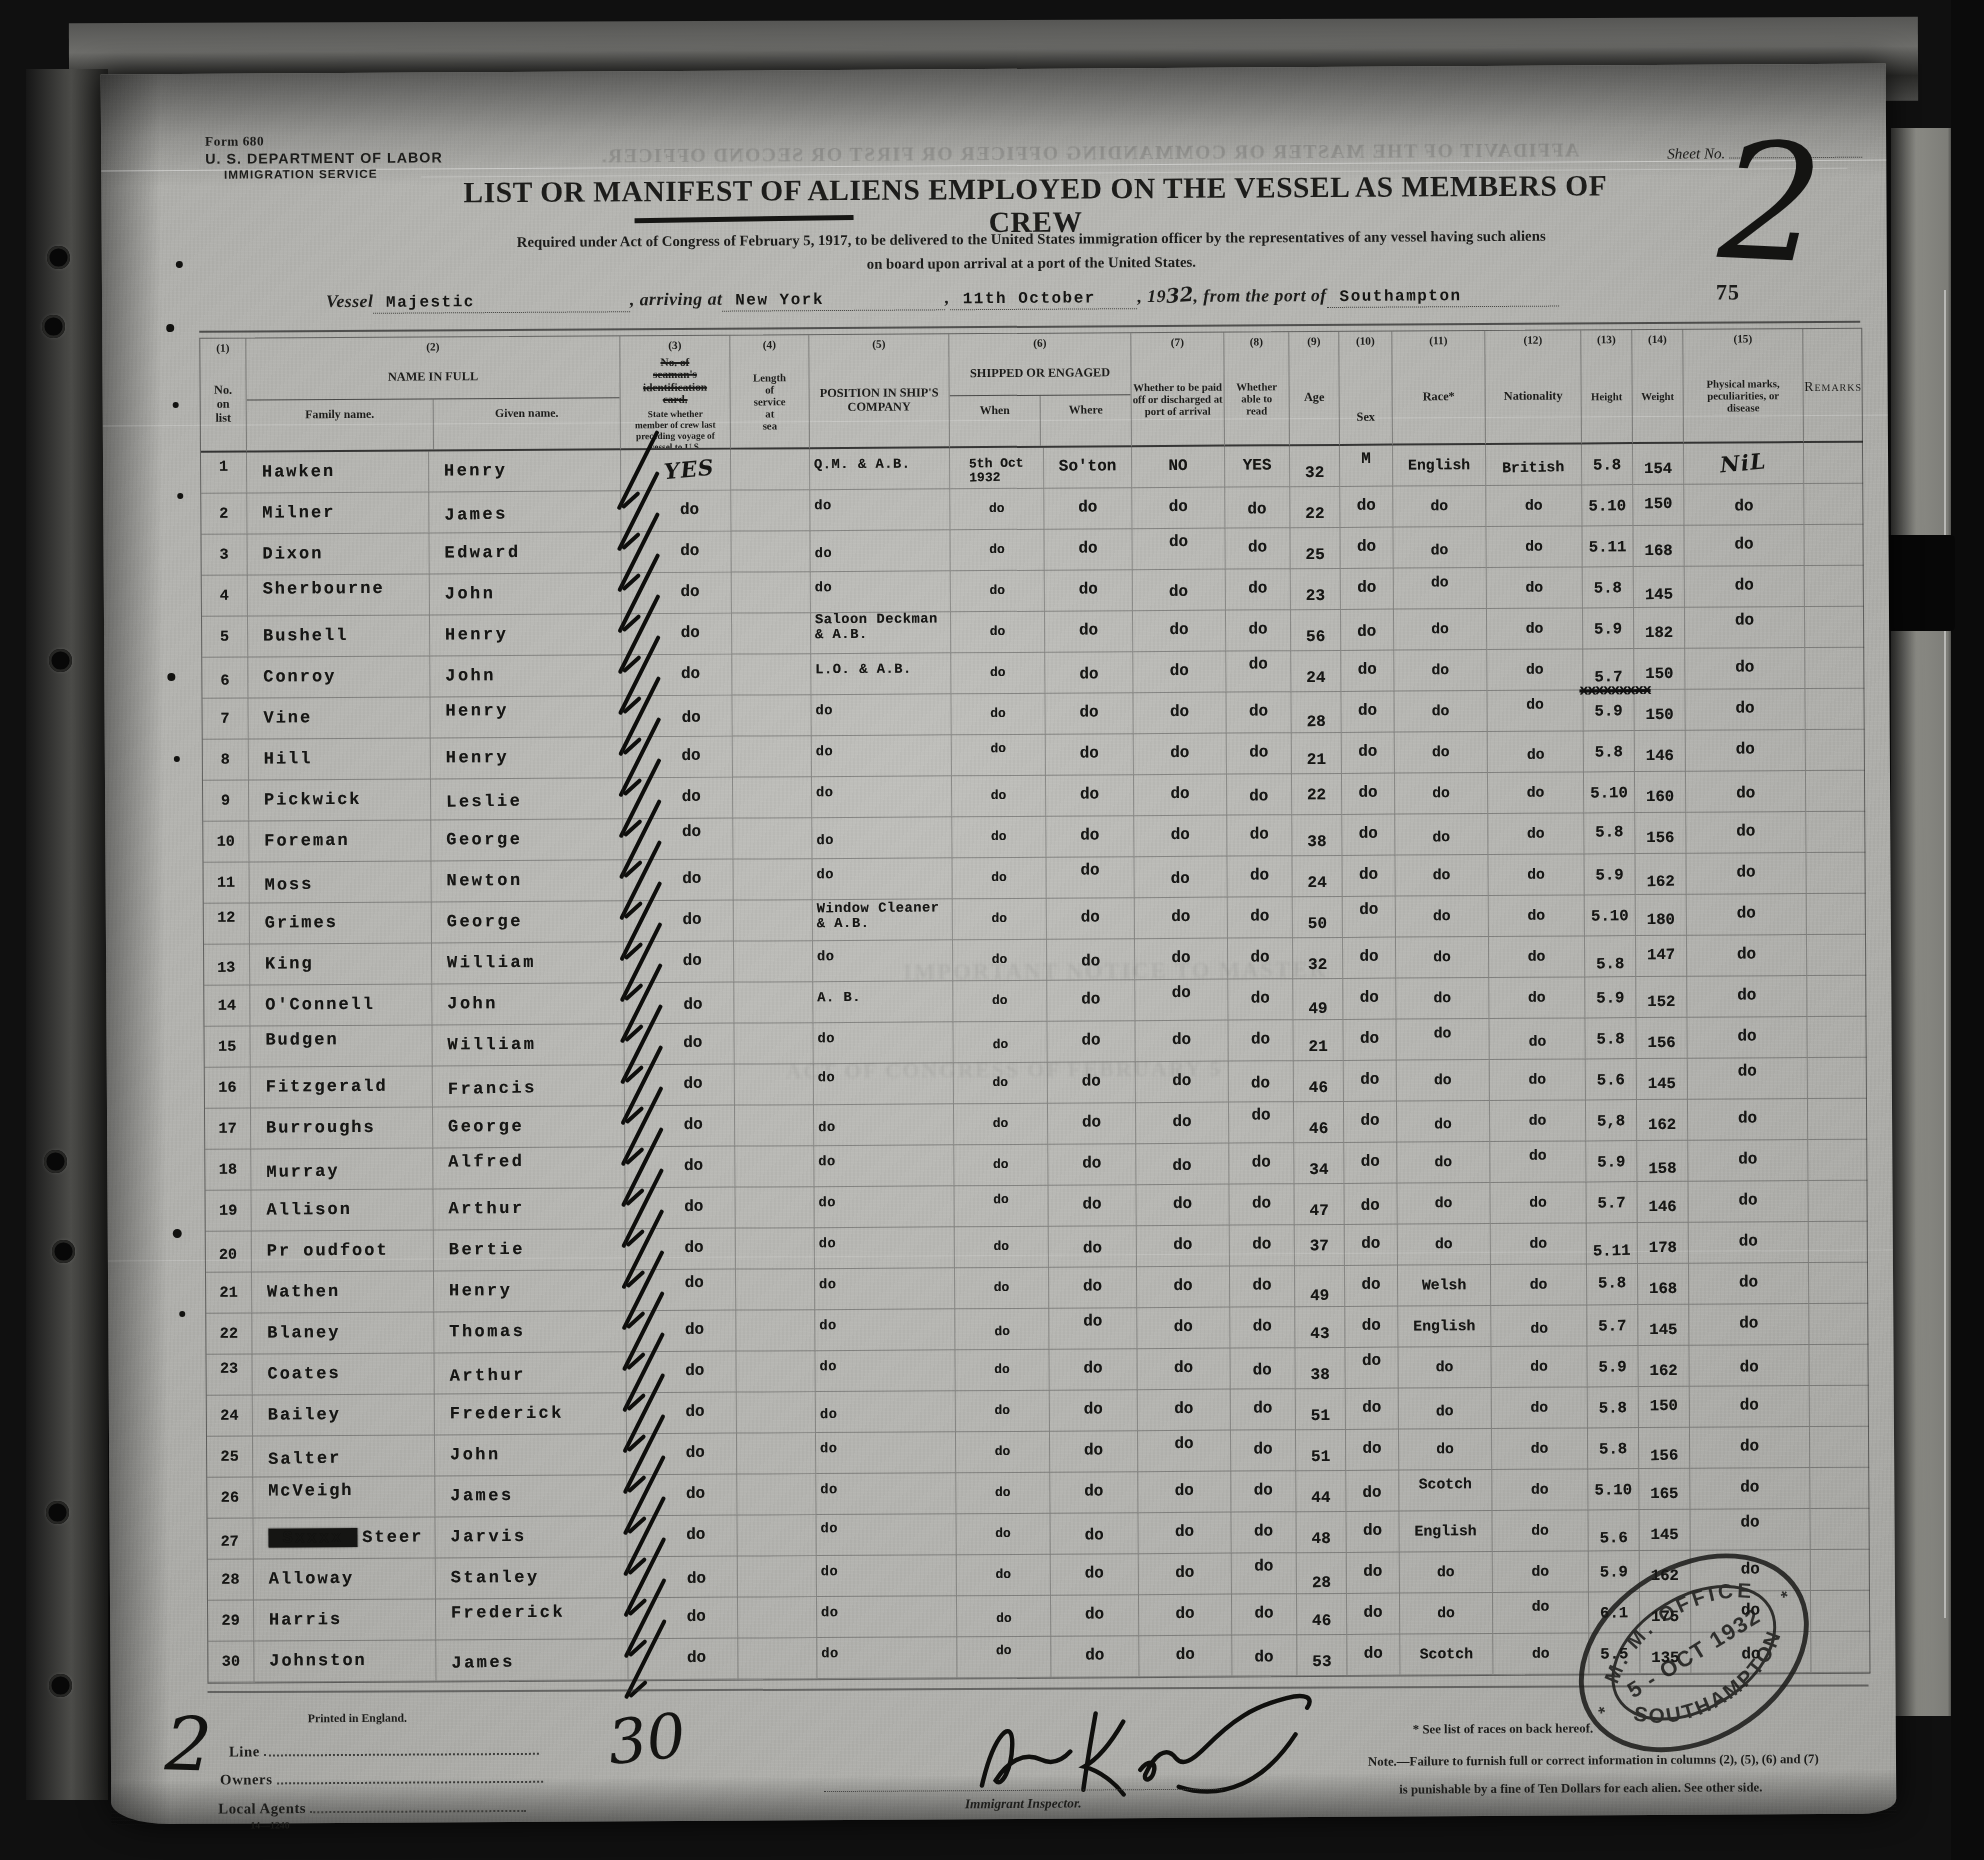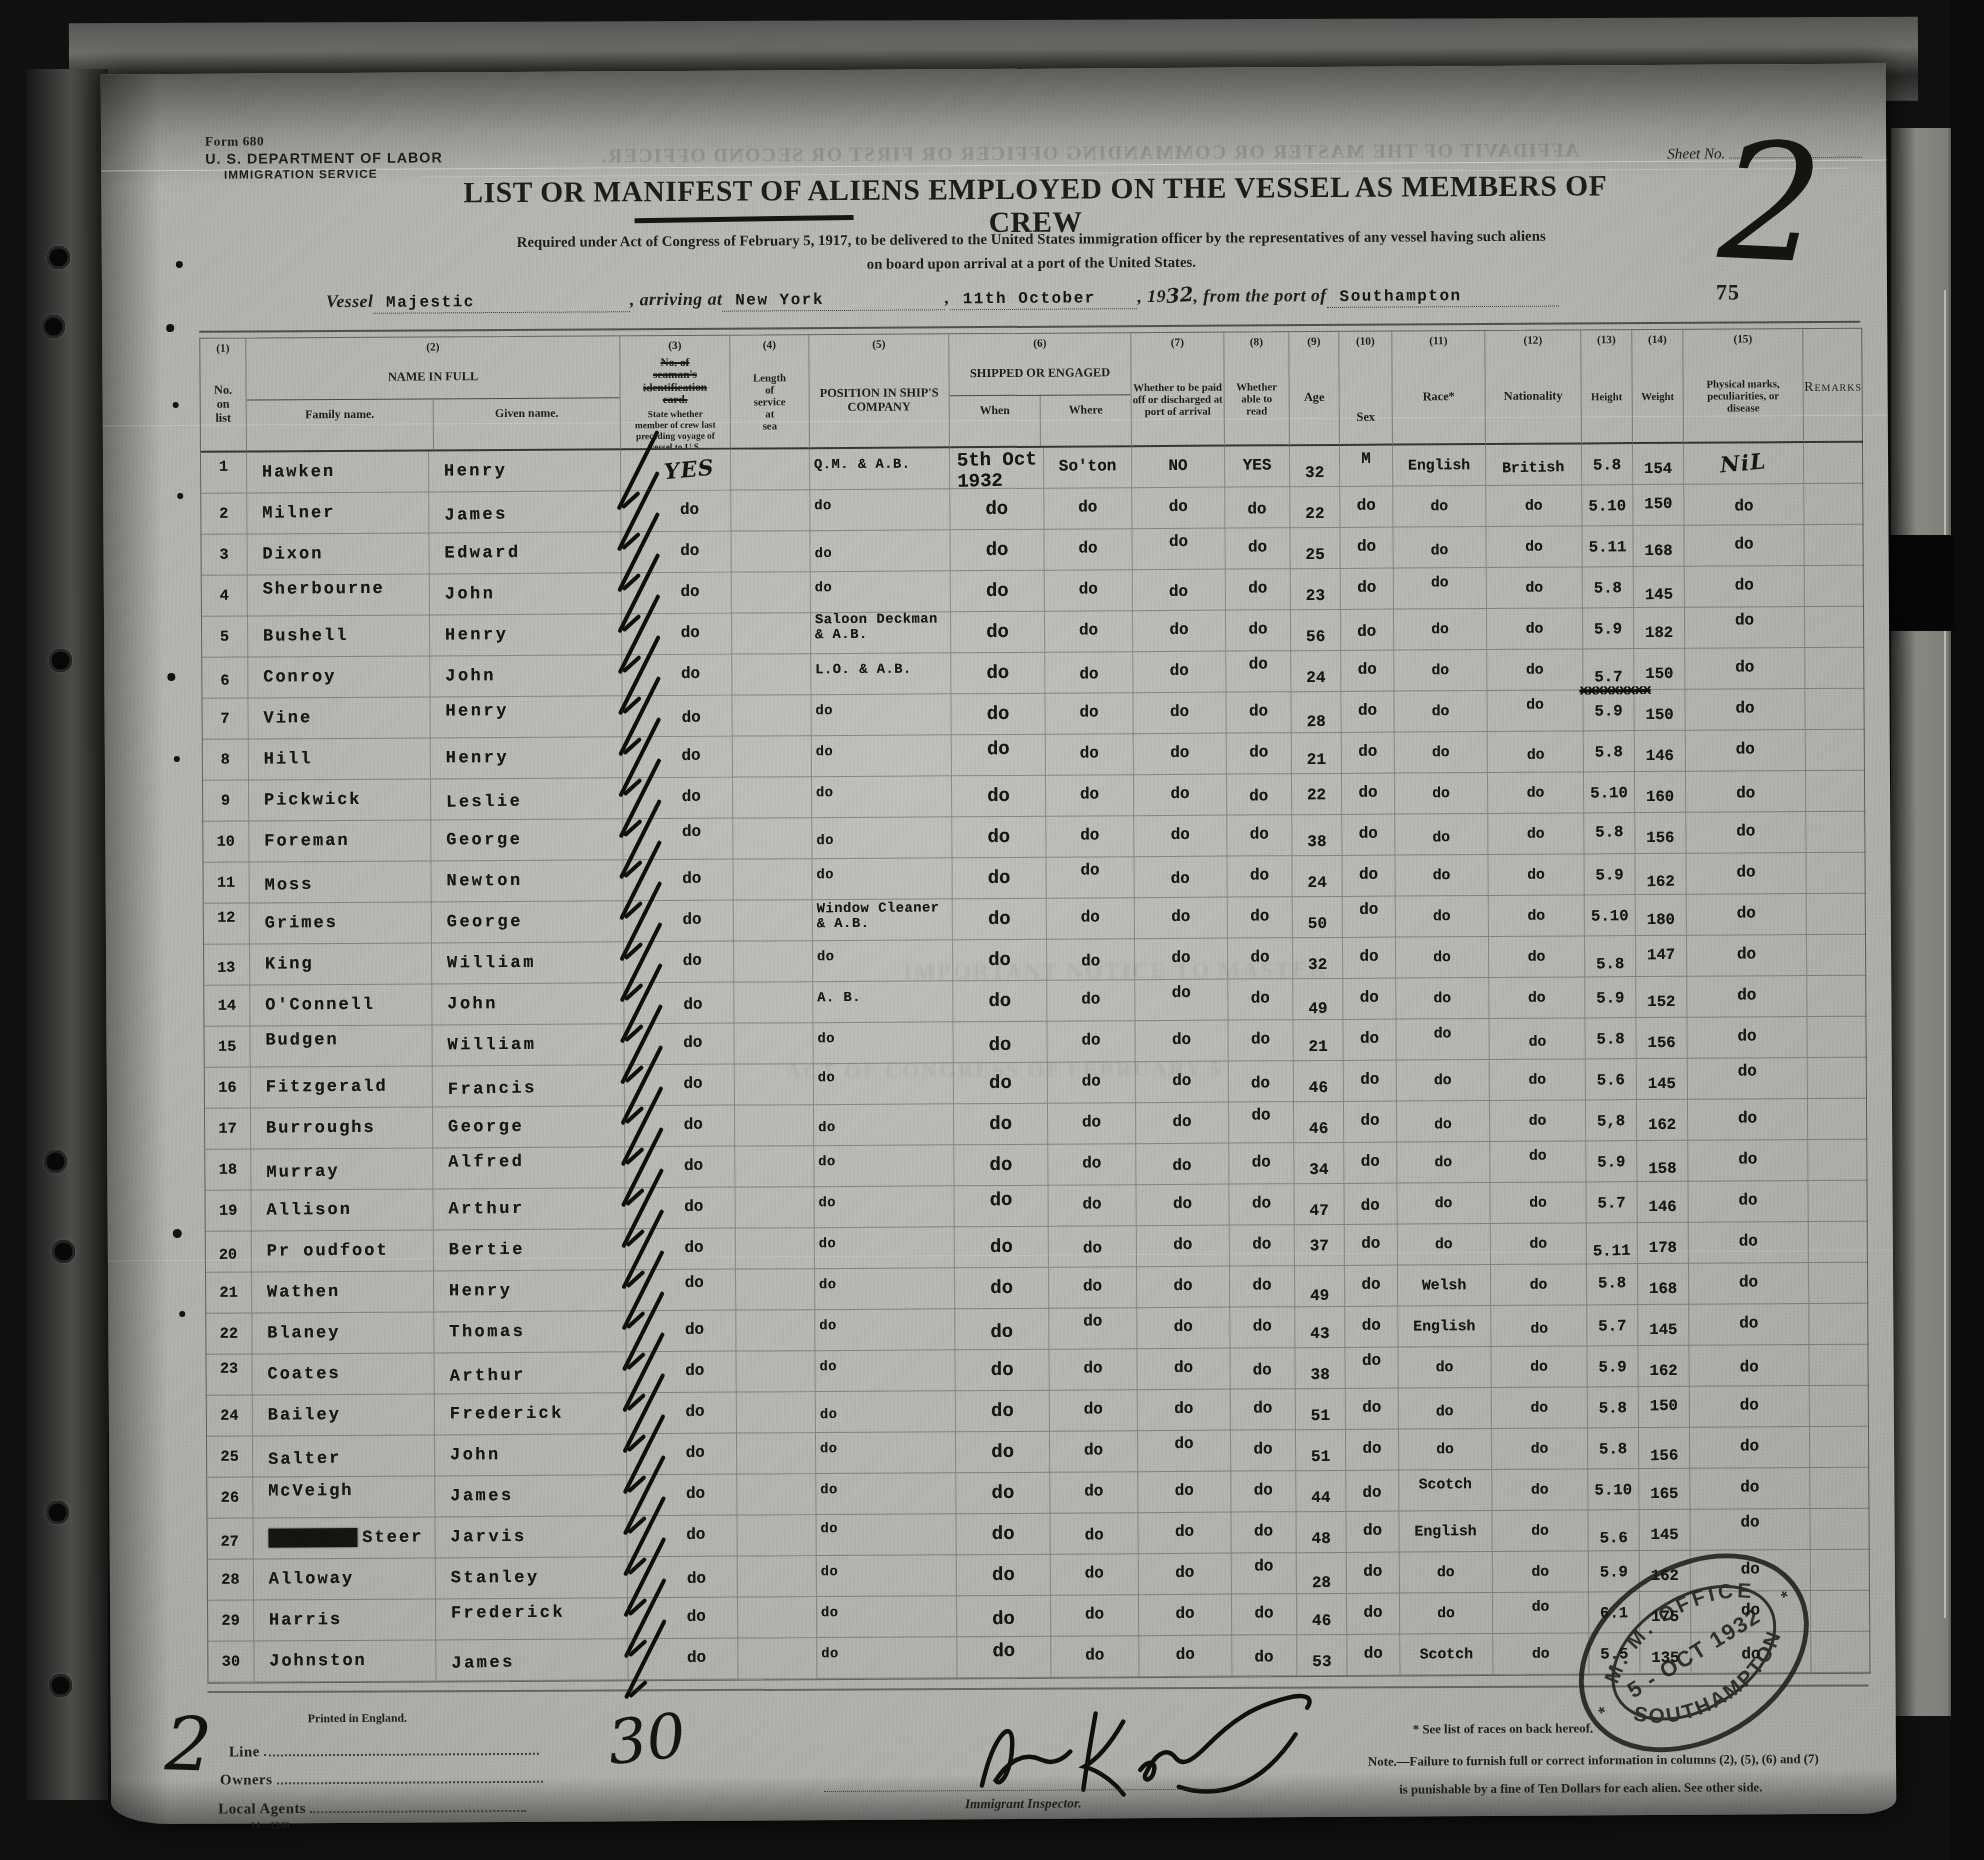--- a/index.html
+++ b/index.html
@@ -86,21 +86,21 @@
   .c-family,.c-given{justify-content:flex-start;padding-left:14.8px;letter-spacing:2px;font-size:17px;}
   .c-given{letter-spacing:2.5px;}
   .c-card{justify-content:center;}
   .c-card::before{content:"";position:absolute;left:14.8px;top:-23.6px;width:3.9px;height:88px;
     background:#0e0e0c;border-radius:2.5px;transform:rotate(27deg);}
   .c-card::after{content:"";position:absolute;left:-2px;top:48px;width:22.6px;height:3.9px;
     background:#0e0e0c;border-radius:2px;transform:rotate(-42deg);}
   .c-card .v{margin-left:27.5px;}
   .c-position{justify-content:flex-start;padding-left:3.9px;font-size:13.8px;text-align:left;letter-spacing:0.5px;}
   .c-position .v{white-space:normal;}
-  .c-when{font-size:19px;}
+  .c-when{font-size:13px;}
   .c-age{align-items:flex-end;padding-bottom:3px;justify-content:center;}
   .c-height,.c-weight{align-items:flex-end;padding-bottom:5.9px;font-size:15.7px;}
   .c-race,.c-nat{font-size:14.8px;}
   .c.hw .v{font-family:"DejaVu Serif",serif;font-style:italic;font-weight:700;font-size:21.6px;
     letter-spacing:1px;transform:rotate(-5deg);text-shadow:none;}
   .strike-note{position:absolute;left:-3.9px;bottom:-8.9px;width:105px;font-size:14.8px;letter-spacing:-1px;
     text-decoration:line-through;text-decoration-thickness:2.5px;color:#111;z-index:3;}
   .redact{background:#151513;color:#151513;padding:0 14px;margin-right:4.9px;box-shadow:0 0 1.5px #151513;}
   
   .tbl > .c:nth-child(9n+4) .v{transform:translateY(-3.9px);}

